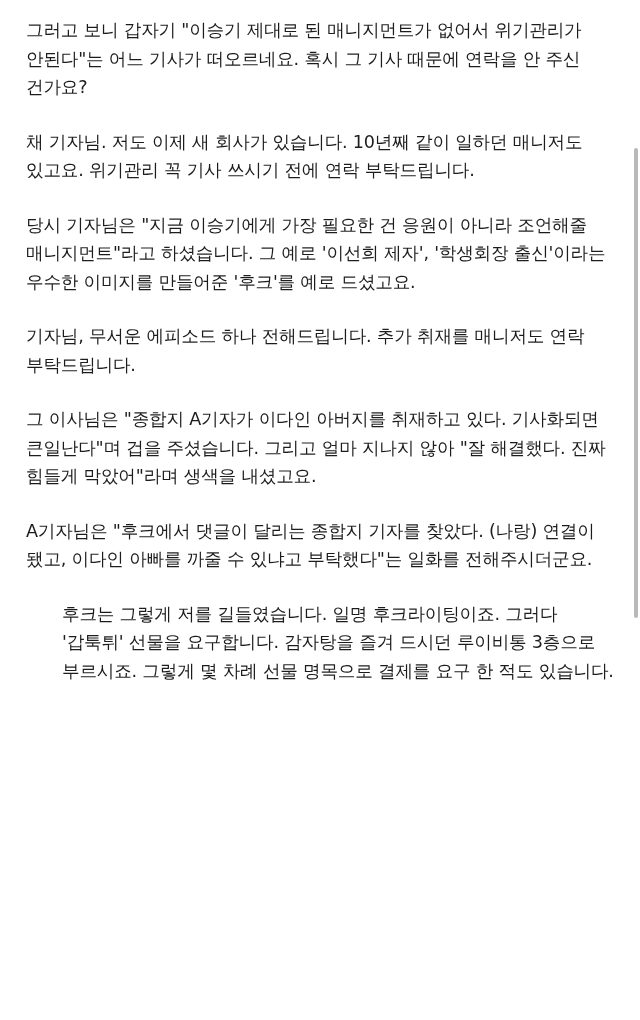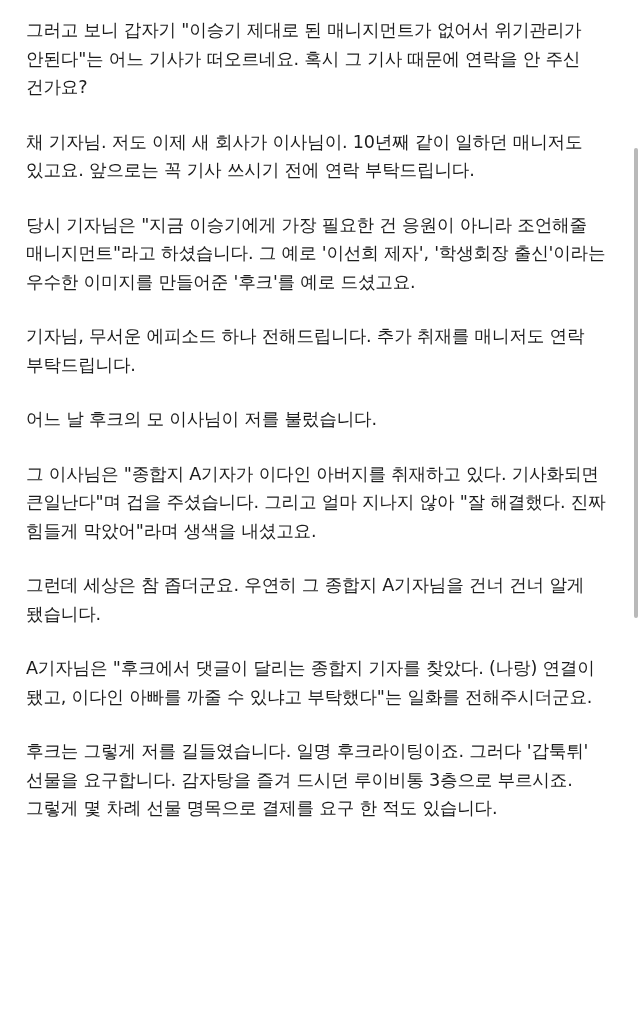--- a/index.html
+++ b/index.html
@@ -25,20 +25,21 @@
     line-height: 1.62;
     letter-spacing: -0.2px;
     margin: 0 0 26px 0;
     word-break: keep-all;
     white-space: pre-wrap;
     text-align: left;
     color: #1c1c1c;
   }
   .para:last-child {
     margin-bottom: 0;
+    margin-left: 36px;
   }
   
   #scrollbar-track {
     position: absolute;
     top: 0;
     right: 0;
     width: 6px;
     height: 1020px;
     background: transparent;
   }
@@ -50,25 +51,23 @@
     height: 470px;
     border-radius: 2px;
     background: #b9b9b9;
   }
 </style>
 </head>
 <body>
 
 <div id="article">
   <p class="para">그러고 보니 갑자기 "이승기 제대로 된 매니지먼트가 없어서 위기관리가 안된다"는 어느 기사가 떠오르네요. 혹시 그 기사 때문에 연락을 안 주신 건가요?</p>
-  <p class="para">채 기자님. 저도 이제 새 회사가 이사님이. 10년째 같이 일하던 매니저도 있고요. 앞으로는 꼭 기사 쓰시기 전에 연락 부탁드립니다.</p>
+  <p class="para">채 기자님. 저도 이제 새 회사가 있습니다. 10년째 같이 일하던 매니저도 있고요. 위기관리 꼭 기사 쓰시기 전에 연락 부탁드립니다.</p>
   <p class="para">당시 기자님은 "지금 이승기에게 가장 필요한 건 응원이 아니라 조언해줄 매니지먼트"라고 하셨습니다. 그 예로 '이선희 제자', '학생회장 출신'이라는 우수한 이미지를 만들어준 '후크'를 예로 드셨고요.</p>
   <p class="para">기자님, 무서운 에피소드 하나 전해드립니다. 추가 취재를 매니저도 연락 부탁드립니다.</p>
-  <p class="para">어느 날 후크의 모 이사님이 저를 불렀습니다.</p>
   <p class="para">그 이사님은 "종합지 A기자가 이다인 아버지를 취재하고 있다. 기사화되면 큰일난다"며 겁을 주셨습니다. 그리고 얼마 지나지 않아 "잘 해결했다. 진짜 힘들게 막았어"라며 생색을 내셨고요.</p>
-  <p class="para">그런데 세상은 참 좁더군요. 우연히 그 종합지 A기자님을 건너 건너 알게 됐습니다.</p>
   <p class="para">A기자님은 "후크에서 댓글이 달리는 종합지 기자를 찾았다. (나랑) 연결이 됐고, 이다인 아빠를 까줄 수 있냐고 부탁했다"는 일화를 전해주시더군요.</p>
   <p class="para">후크는 그렇게 저를 길들였습니다. 일명 후크라이팅이죠. 그러다 '갑툭튀' 선물을 요구합니다. 감자탕을 즐겨 드시던 루이비통 3층으로 부르시죠. 그렇게 몇 차례 선물 명목으로 결제를 요구 한 적도 있습니다.</p>
 </div>
 
 <div id="scrollbar-track">
   <div id="scrollbar-thumb" style="background: rgb(185, 185, 185);"></div>
 </div>
 
 </body></html>

